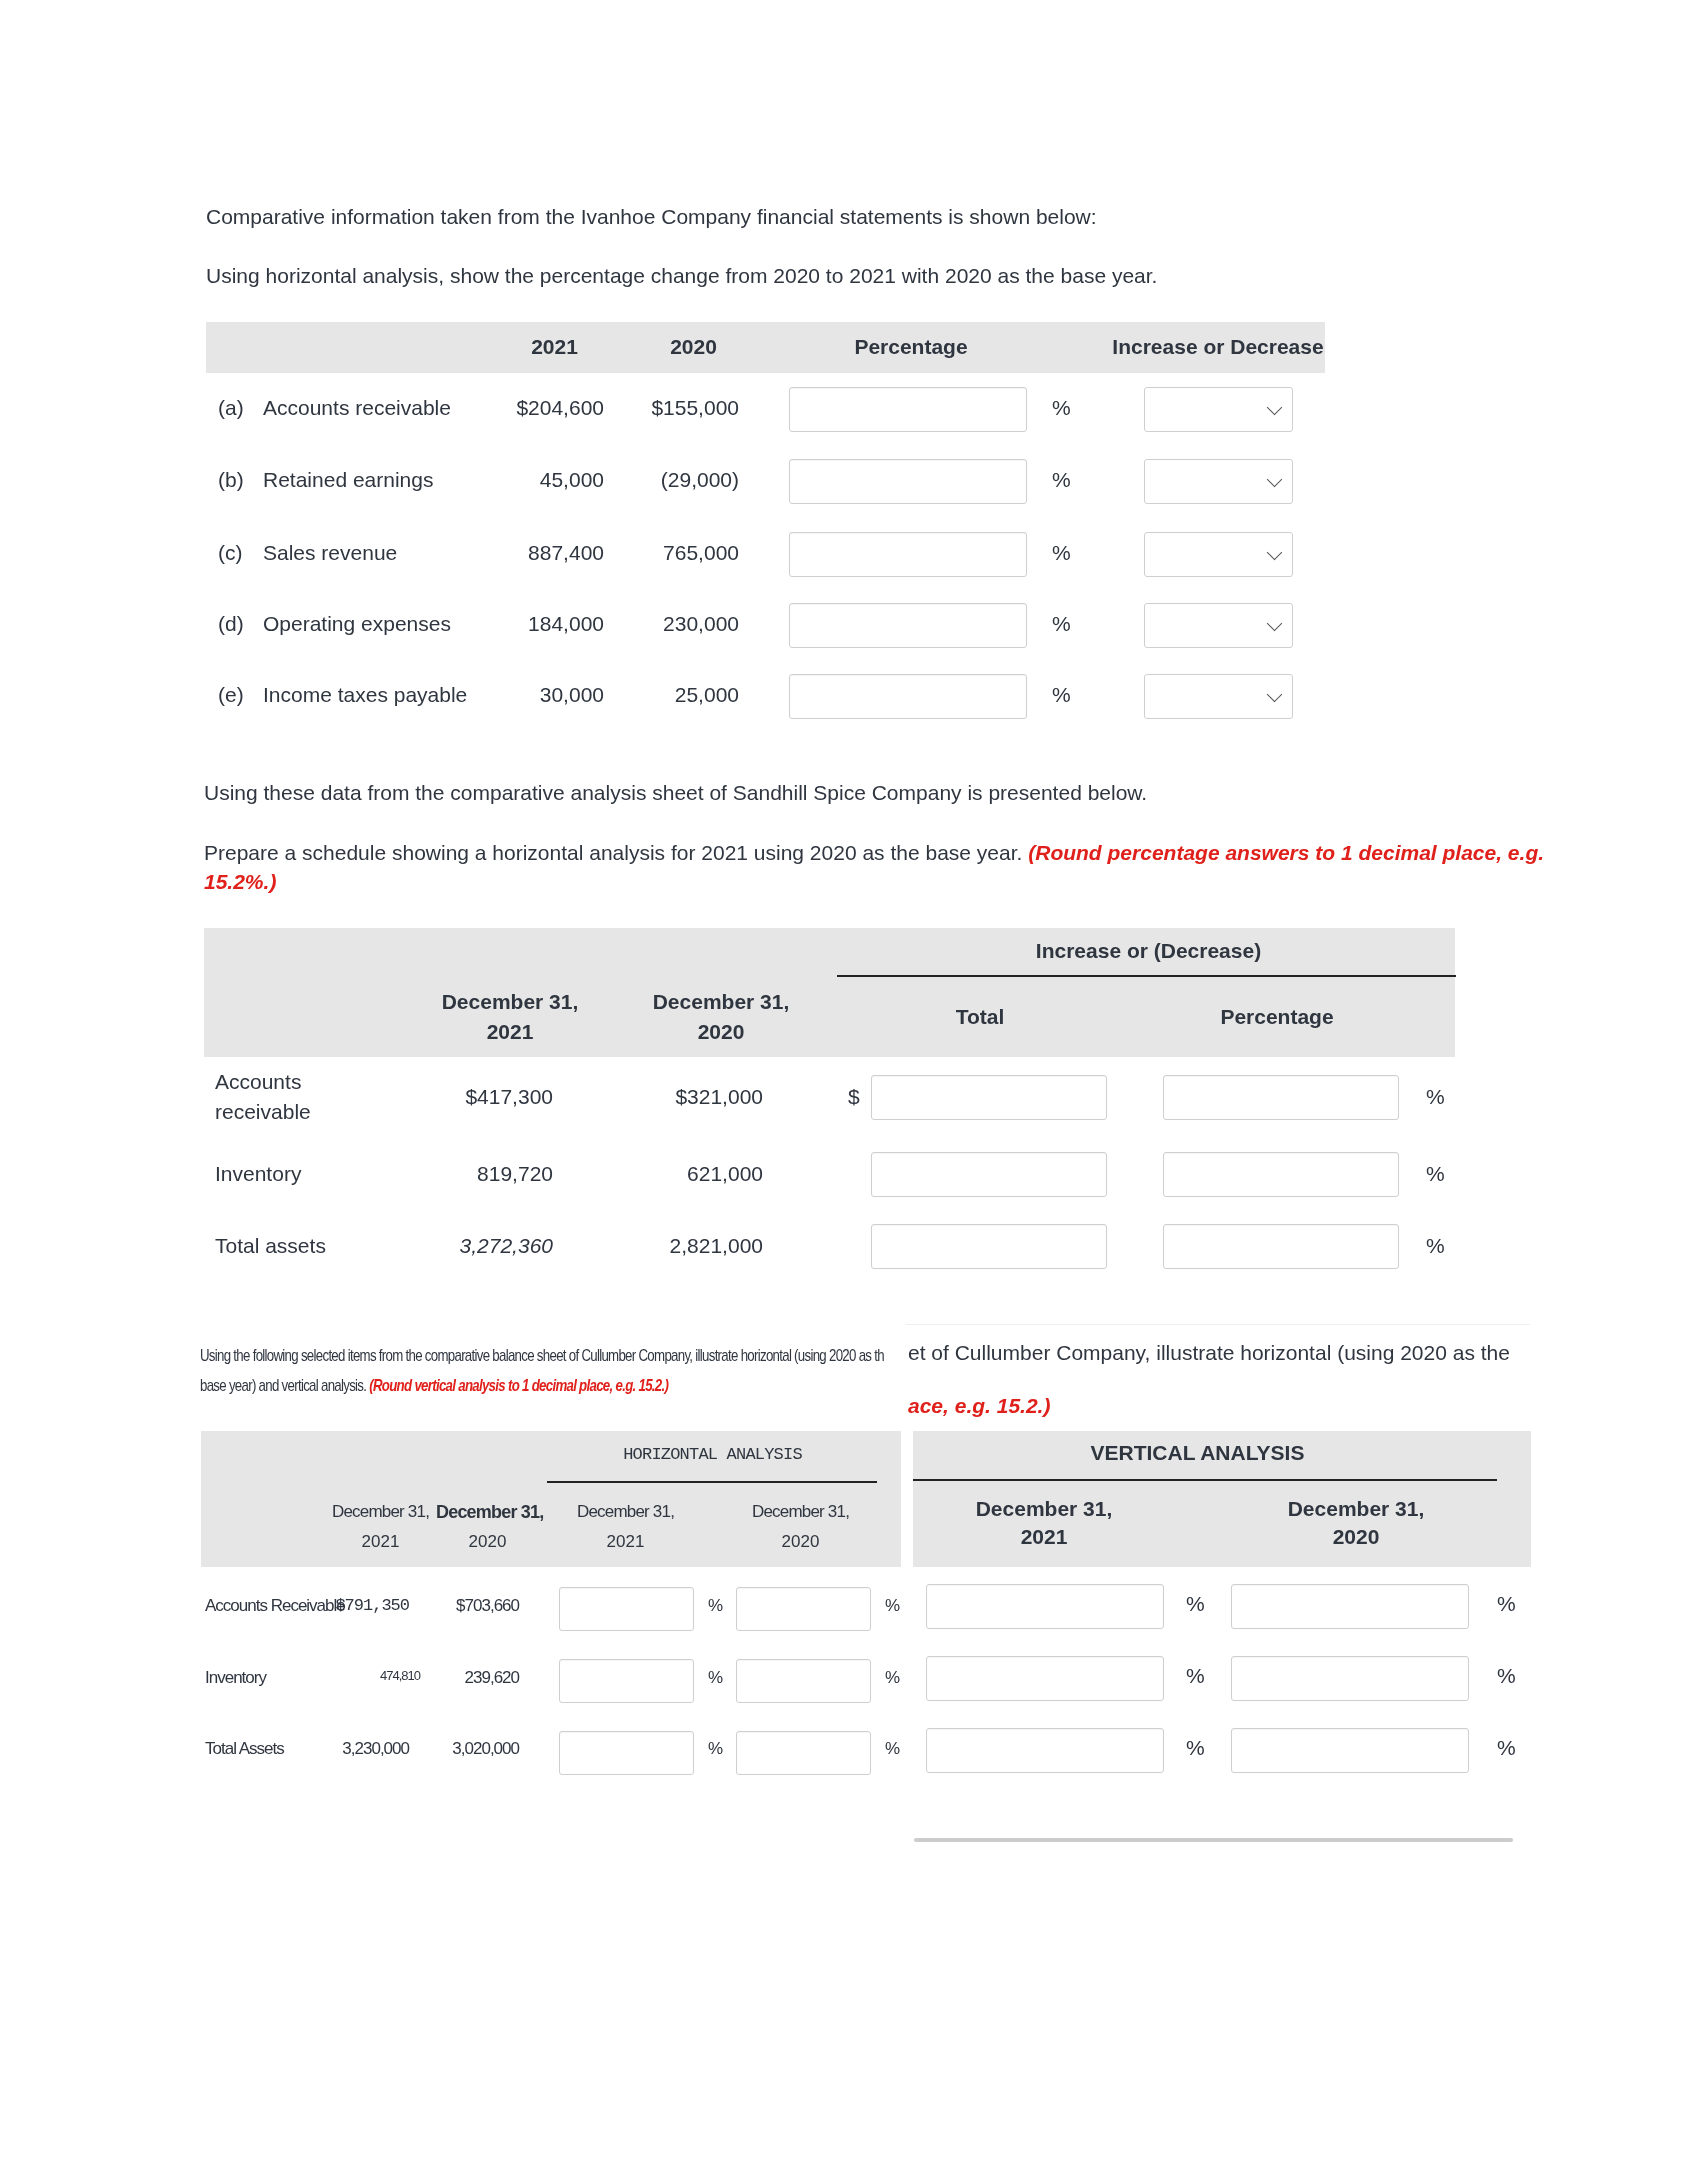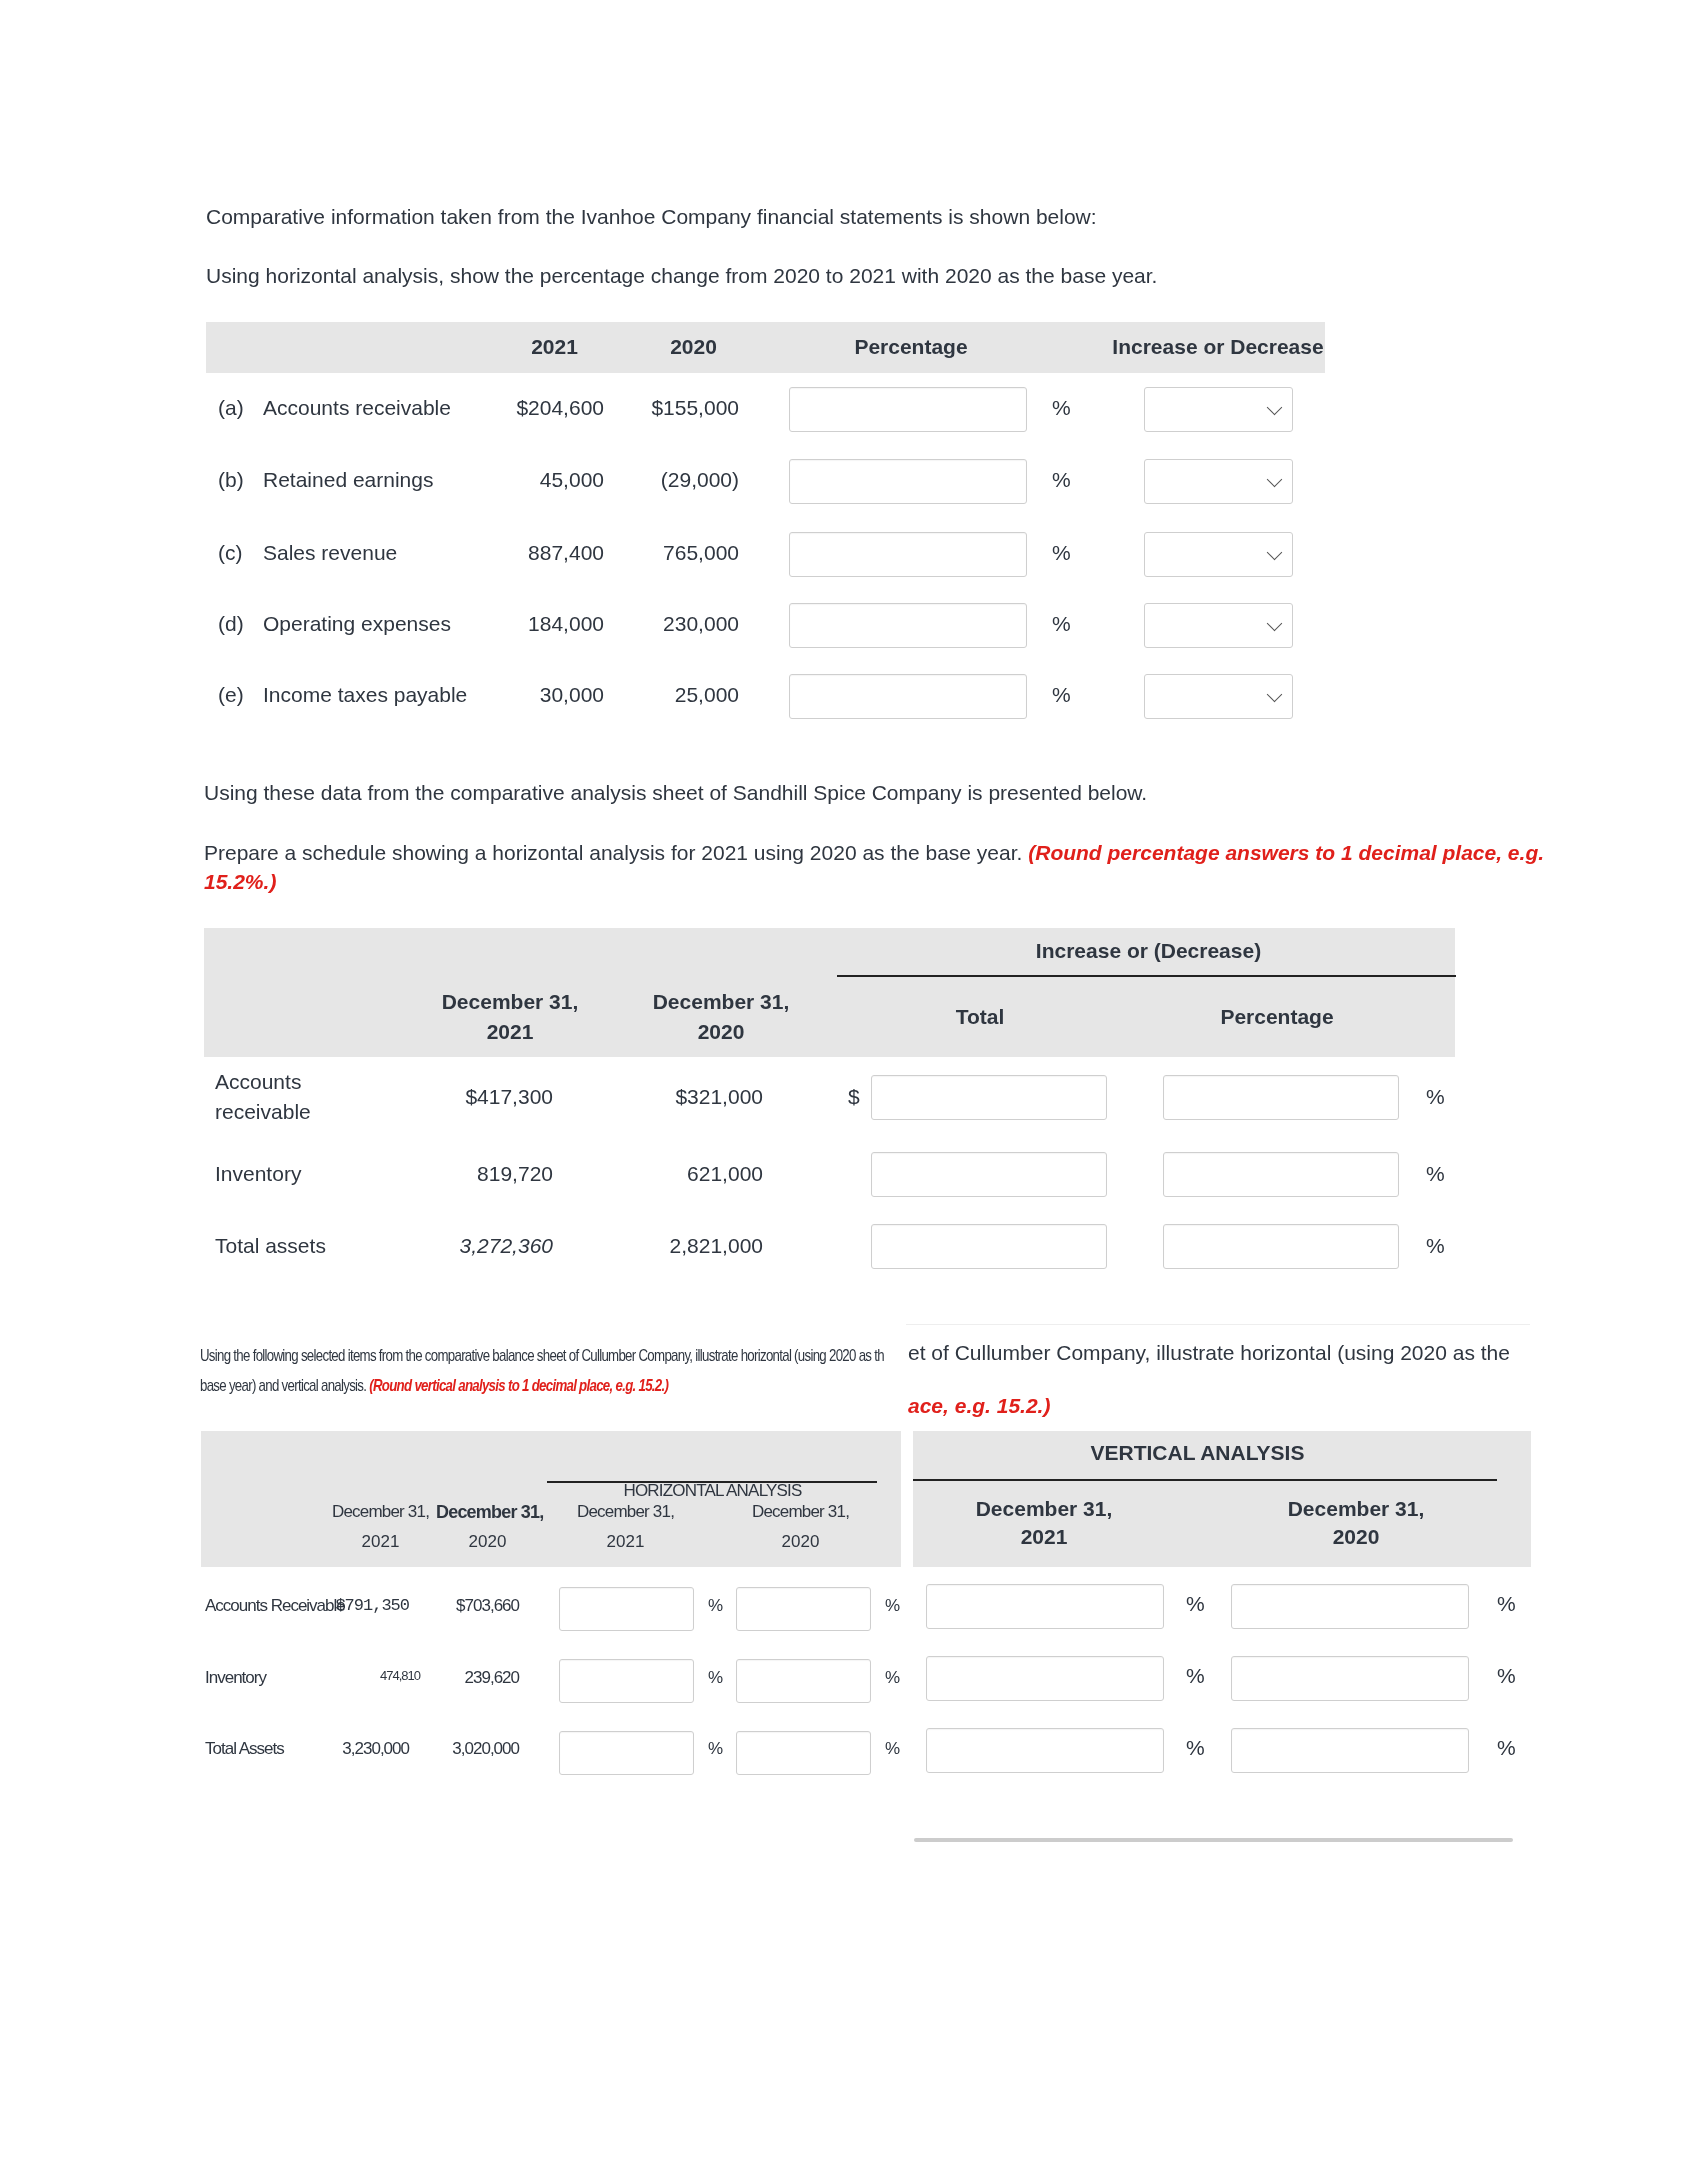--- a/index.html
+++ b/index.html
@@ -11,21 +11,21 @@
   .hdr { background: #e6e6e6; position: absolute; }
   .th { position: absolute; font-size: 21px; font-weight: bold; color: #2f3640; text-align: center; white-space: nowrap; }
   .cell { position: absolute; font-size: 21px; color: #2f3640; white-space: nowrap; }
   .r { text-align: right; }
   .inp { position: absolute; background: #fff; border: 1px solid #cfcfcf; border-radius: 3px; box-sizing: border-box; box-shadow: inset 0 1px 1px rgba(0,0,0,0.04); }
   .sel { position: absolute; background: #fff; border: 1px solid #cfcfcf; border-radius: 3px; box-sizing: border-box; }
   .chev { position: absolute; right: 12px; top: 50%; width: 10px; height: 10px; margin-top: -8px;
           border-right: 1.5px solid #555; border-bottom: 1.5px solid #555; transform: rotate(45deg); }
   .unit { position: absolute; font-size: 21px; color: #2f3640; }
   .rule { position: absolute; height: 2px; background: #222; }
-  .narrow { font-family: Liberation Sans, sans-serif; margin-top: 36px; }
+  .narrow { font-family: Liberation Mono, monospace; }
 </style>
 </head>
 <body>
 
 <div class="abs txt" style="left:206px; top:205px;">Comparative information taken from the Ivanhoe Company financial statements is shown below:</div>
 <div class="abs txt" style="left:206px; top:264px;">Using horizontal analysis, show the percentage change from 2020 to 2021 with 2020 as the base year.</div>
 
 <div class="hdr" style="left:206px; top:322px; width:1119px; height:51px;"></div>
 <div class="th" style="left:505px; top:335px; width:99px;">2021</div>
 <div class="th" style="left:644px; top:335px; width:99px;">2020</div>

